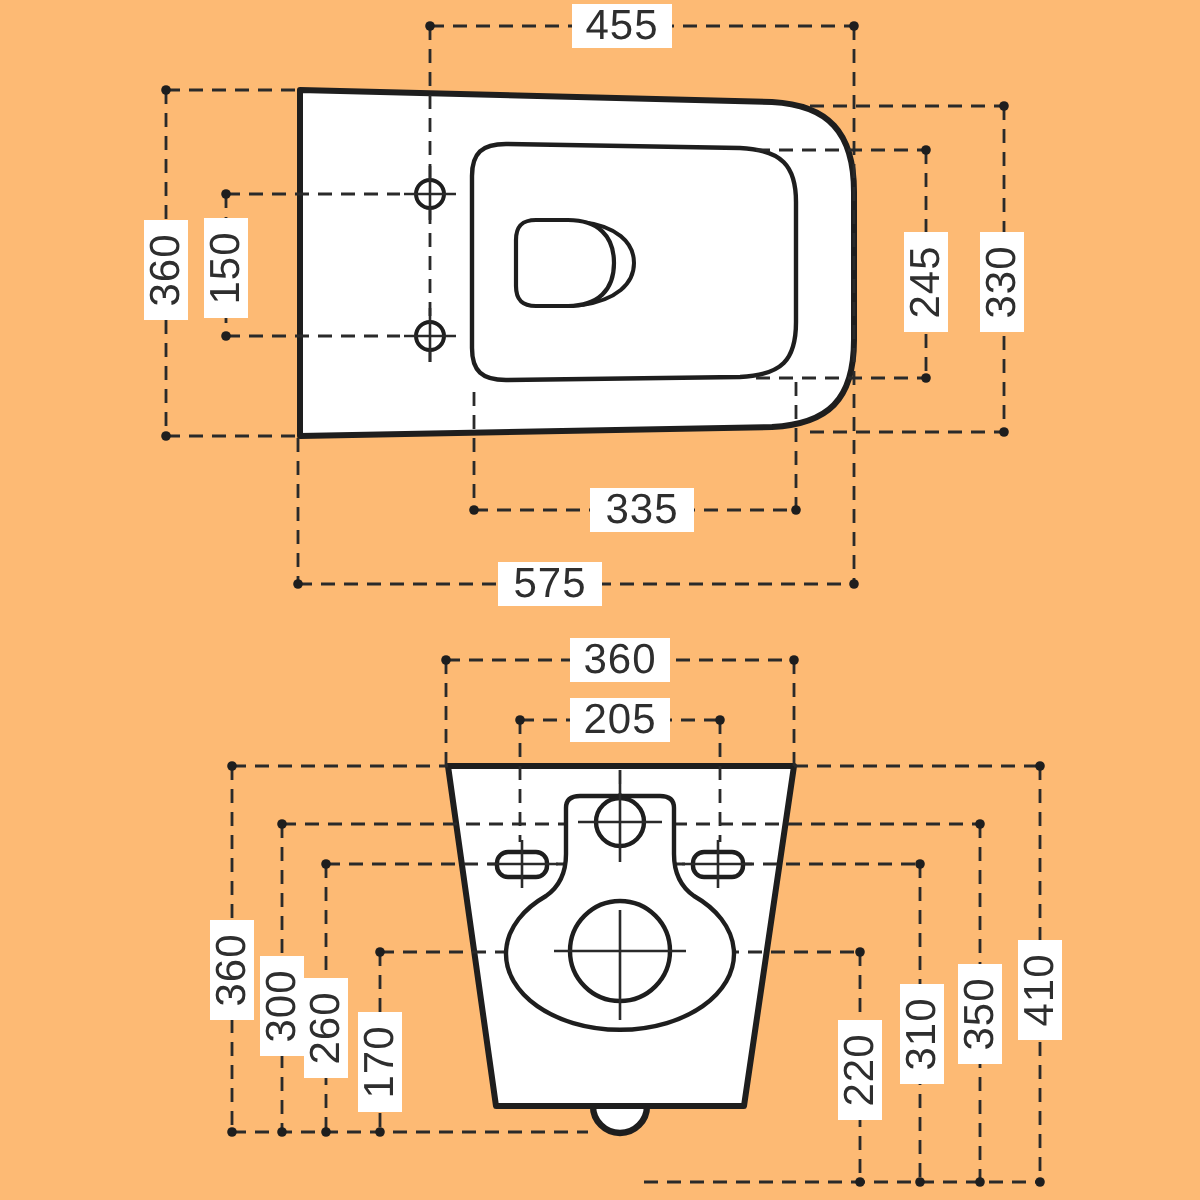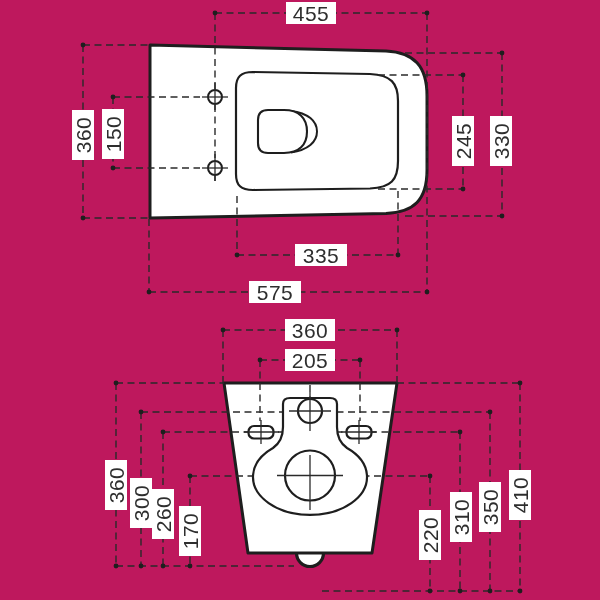--- a/index.html
+++ b/index.html
@@ -1,16 +1,16 @@
 <!DOCTYPE html>
 <html><head>
 <meta charset="utf-8">
 <style>
   html,body{margin:0;padding:0;background:#ffffff;}
-  .stage{width:600px;height:600px;position:relative;background:#be185d;overflow:hidden;}
+  .stage{width:600px;height:600px;position:relative;background:#fdba74;overflow:hidden;}
   svg{display:block;}
   text{
     font-family:"Liberation Sans", sans-serif;
     font-size:21px;
     fill:#2e2e2e;
     letter-spacing:0.5px;
   }
   .solid{stroke:#1e1e1e;fill:#ffffff;stroke-width:3;stroke-linejoin:round;}
   .mid{stroke:#1e1e1e;fill:#ffffff;stroke-width:2.2;stroke-linejoin:round;}
   .arconly{stroke:#1e1e1e;fill:none;stroke-width:2;}

